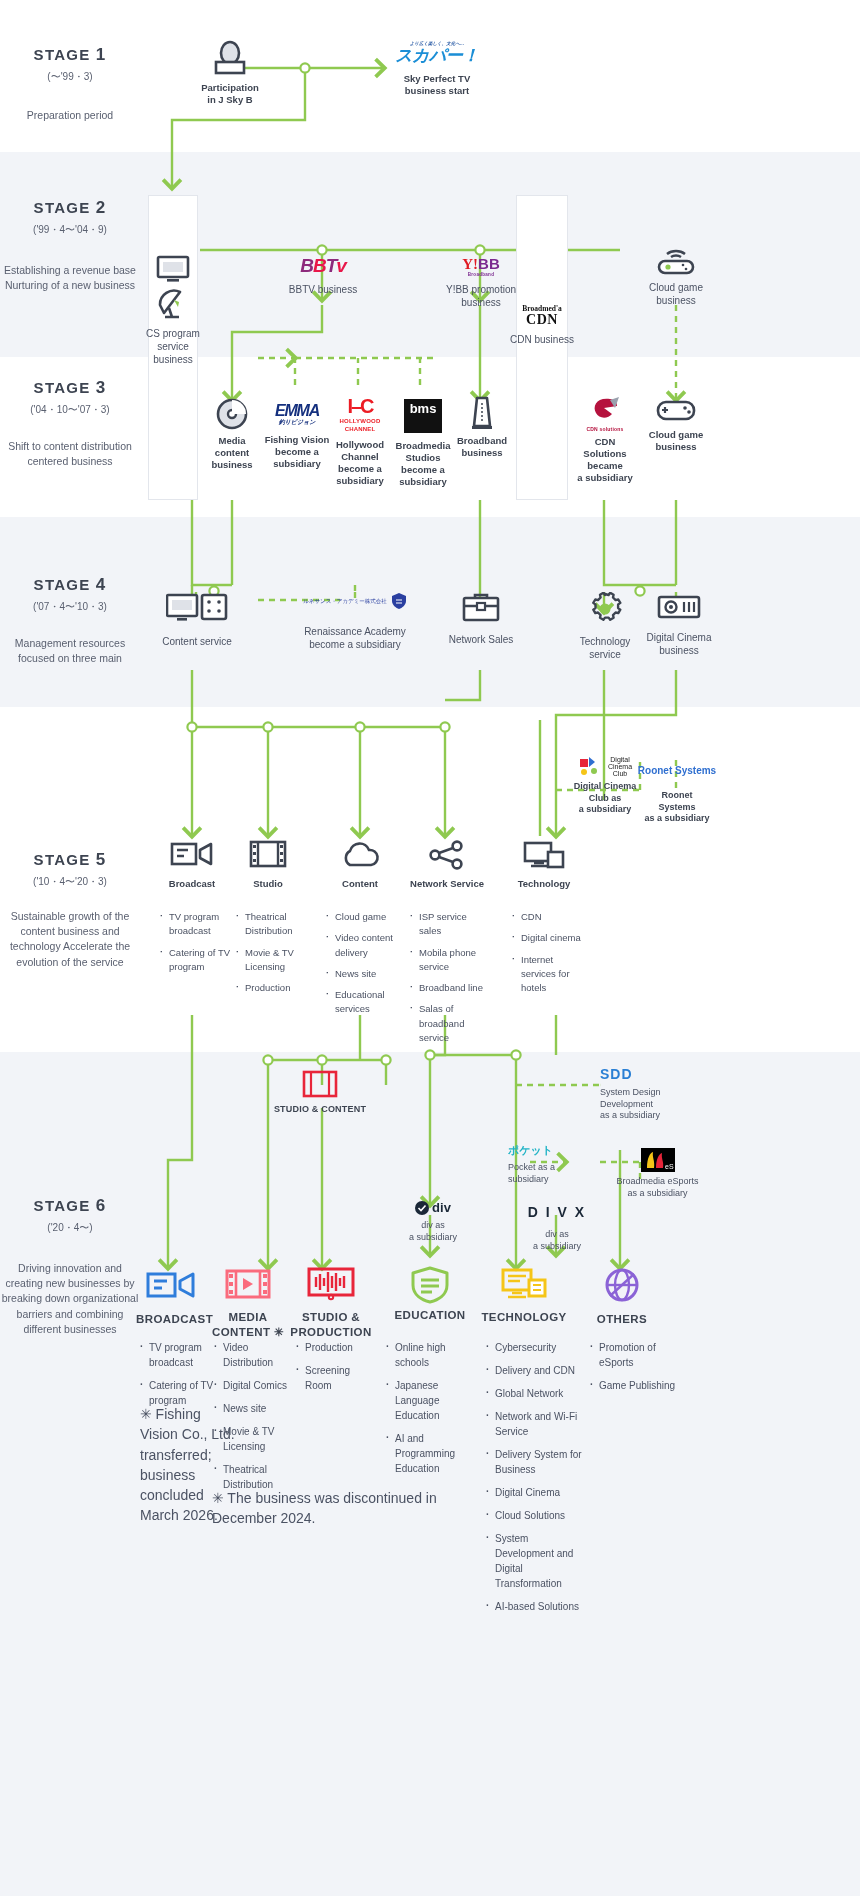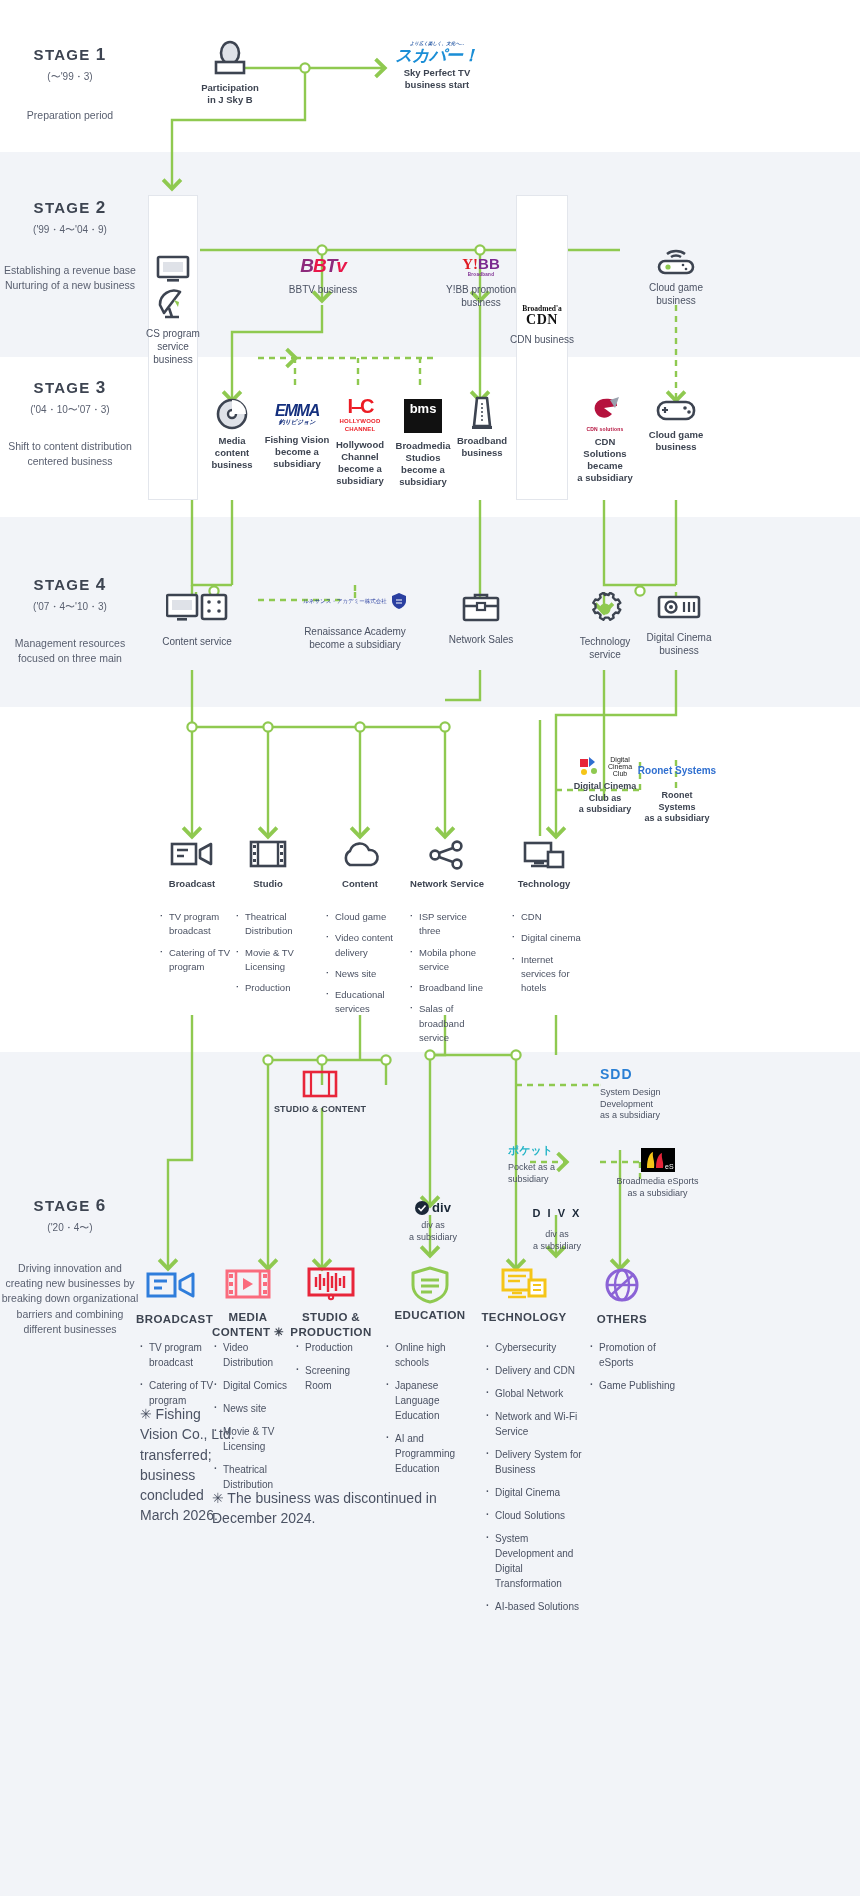--- a/index.html
+++ b/index.html
@@ -62,21 +62,21 @@
   .lg-skyp .dots { display: block; font-size: 4.5px; letter-spacing: 0; color: #2f5fa8; }
   .lg-emma { color: #15307e; font-style: italic; font-size: 16px; letter-spacing: -1.2px; }
   .lg-emma .sub { display:block; font-size:6px; letter-spacing:0; }
   .lg-holly { color: #ec1c24; text-align: center; }
   .lg-holly .mark { font-size: 20px; letter-spacing: -2px; }
   .lg-holly .sub { display: block; font-size: 6px; letter-spacing: .2px; line-height: 1.25; margin-top: 2px; }
   .lg-bms { background: #111; color: #fff; padding: 3px 6px 18px; font-size: 13px; }
   .lg-roonet { color: #2f6fd0; font-weight: bold; font-size: 10px; }
   .lg-sdd { color: #2a7fd4; font-weight: bold; font-size: 14px; letter-spacing: 1px; }
   .lg-pocket { color: #21b3c6; font-weight: bold; font-size: 11px; }
-  .lg-divx { color: #1b2838; font-weight: bold; font-size: 11px; letter-spacing: 2px; }
+  .lg-divx { color: #1b2838; font-weight: bold; font-size: 14px; letter-spacing: 2px; }
   .lg-div { color: #1b2838; font-weight: bold; font-size: 13px; }
   .lg-dcc { font-size: 7px; color:#222; }
 </style>
 </head>
 <body>
 
 <div id="canvas">
 
   <div class="band" style="top:152px;height:205px;"></div>
   <div class="band white" style="top:357px;height:160px;"></div>
@@ -209,21 +209,21 @@
       </svg>
     </div>
     <div class="node-label">Participation<br>in J Sky B</div>
   </div>
 
   <div class="node" style="top:42px;left:372px;width:130px;">
     <div class="logo lg-skyp">
       <span class="dots">より広く楽しく、文化へ…</span>
       <span>スカパー！</span>
     </div>
-    <div class="node-label" style="margin-top:2px;">Sky Perfect TV<br>business start</div>
+    <div class="node-label" style="margin-top:8px;">Sky Perfect TV<br>business start</div>
   </div>
 
   <div class="stage-label" style="top:198px;">
     <div class="stage-title">
       <span>STAGE</span><span class="num">2</span>
     </div>
     <div class="stage-period">('99・4〜'04・9)</div>
     <div class="stage-desc" style="margin-top:26px;">Establishing a  revenue base Nurturing of a new business</div>
   </div>
 
@@ -443,20 +443,27 @@
       <span class="lg-dcc" style="margin-left:2px;">Digital<br>Cinema<br>Club</span>
     </div>
     <div class="node-label" style="margin-top:4px;font-size:9px;">Digital Cinema<br>Club as<br>a subsidiary</div>
   </div>
 
   <div class="node" style="top:760px;left:632px;width:90px;">
     <div class="logo lg-roonet">Roonet Systems</div>
     <div class="node-label" style="margin-top:12px;font-size:9px;">Roonet<br>Systems<br>as a subsidiary</div>
   </div>
 
+  <div class="stage-label" style="top:850px;">
+    <div class="stage-title">
+      <span>STAGE</span><span class="num">5</span>
+    </div>
+    <div class="stage-period">('10・4〜'20・3)</div>
+    <div class="stage-desc" style="margin-top:20px;">Sustainable growth of the content business and technology Accelerate the evolution of the service</div>
+  </div>
 
   <div class="node" style="top:838px;left:152px;width:80px;">
     <div class="icon-wrap">
       <svg width="44" height="32" viewBox="0 0 44 32">
         <rect x="2" y="6" width="24" height="20" fill="none" stroke="#3d4451" stroke-width="2.6"></rect>
         <path d="M7,12 h11 M7,18 h7" stroke="#3d4451" stroke-width="2.4"></path>
         <path d="M41,6 L30,12 v8 L41,26 Z" fill="none" stroke="#3d4451" stroke-width="2.6" stroke-linejoin="round"></path>
       </svg>
     </div>
     <div class="node-label" style="margin-top:8px;">Broadcast</div>
@@ -509,21 +516,21 @@
       <svg width="38" height="30" viewBox="0 0 38 30">
         <circle cx="29" cy="6" r="4.4" fill="none" stroke="#3d4451" stroke-width="2.6"></circle>
         <circle cx="29" cy="24" r="4.4" fill="none" stroke="#3d4451" stroke-width="2.6"></circle>
         <circle cx="7" cy="15" r="4.4" fill="none" stroke="#3d4451" stroke-width="2.6"></circle>
         <path d="M11,13 L25,8 M11,17 L25,22" stroke="#3d4451" stroke-width="2.4"></path>
       </svg>
     </div>
     <div class="node-label" style="margin-top:8px;">Network Service</div>
   </div>
   <ul class="bullets" style="top:910px;left:410px;width:76px;">
-    <li>ISP service three</li>
+    <li>ISP service sales</li>
     <li>Mobila phone service</li>
     <li>Broadband line</li>
     <li>Salas of broadband service</li>
   </ul>
 
   <div class="node" style="top:840px;left:504px;width:80px;">
     <div class="icon-wrap">
       <svg width="42" height="30" viewBox="0 0 42 30">
         <rect x="2" y="3" width="26" height="18" fill="none" stroke="#3d4451" stroke-width="2.6"></rect>
         <path d="M11,23 h10 M8,26 h16" stroke="#3d4451" stroke-width="2.4"></path>

